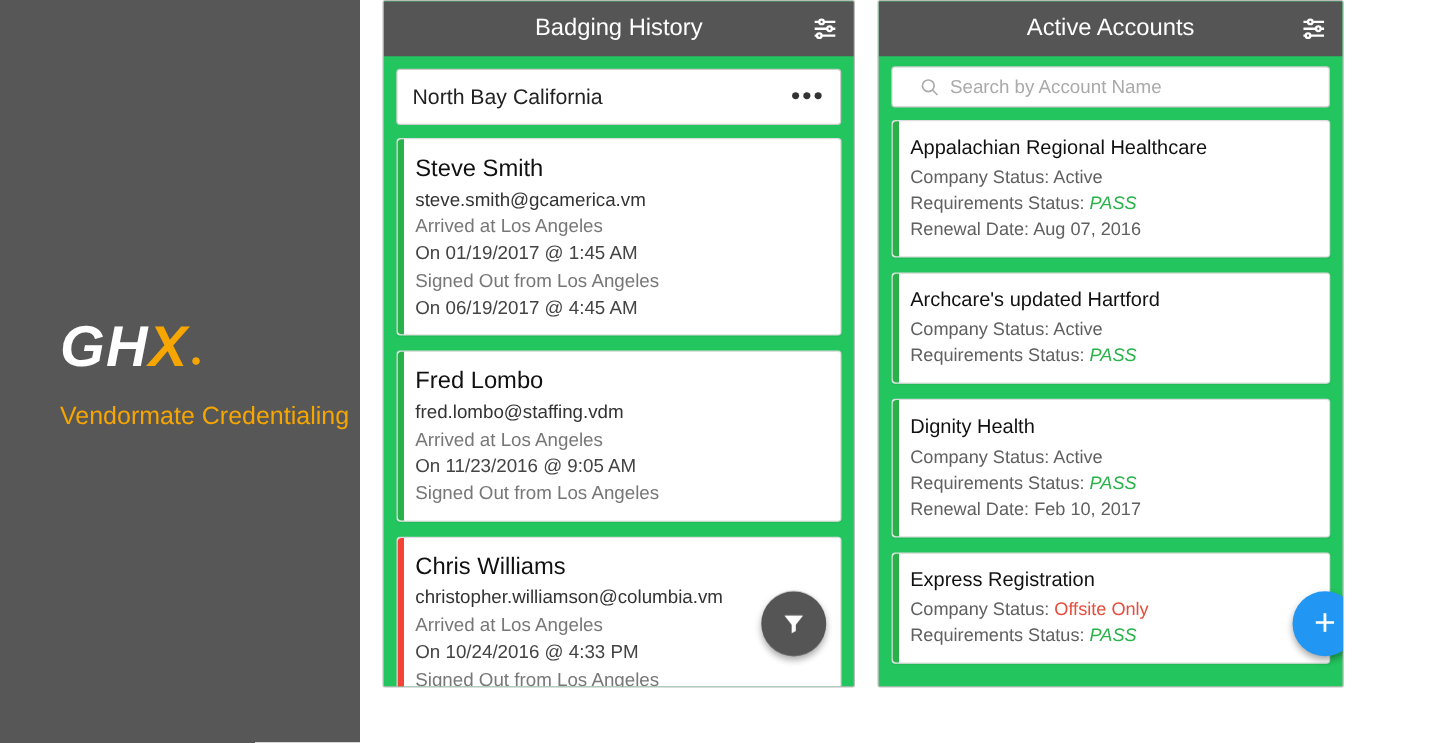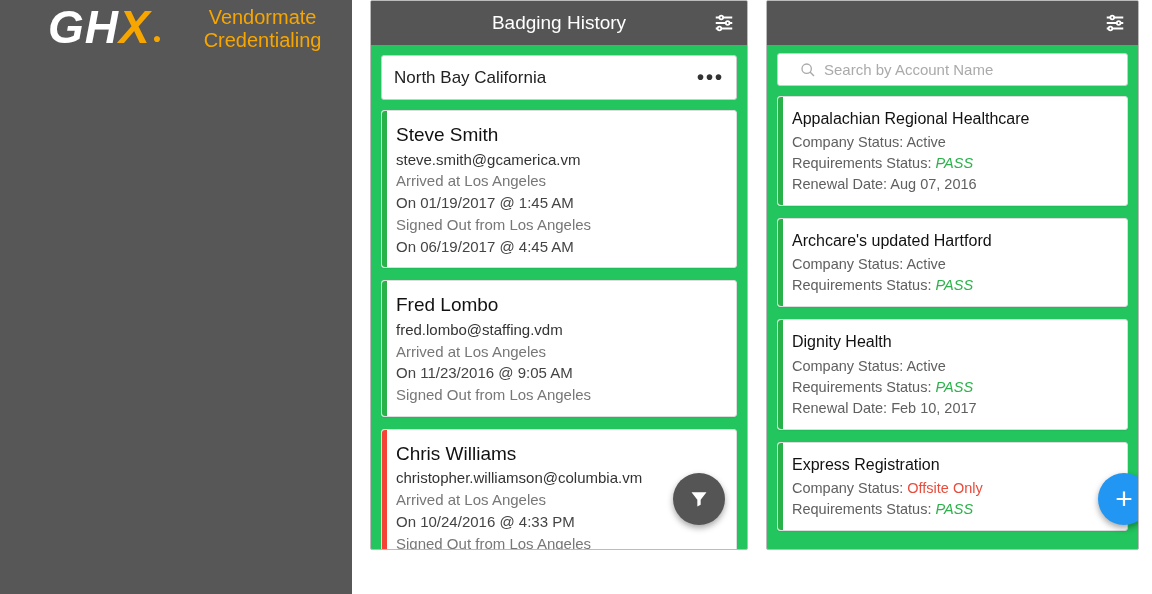--- a/index.html
+++ b/index.html
@@ -1,23 +1,23 @@
 <!DOCTYPE html>
 <html><head>
 <meta charset="utf-8">
 <style>
   * { box-sizing: border-box; margin: 0; padding: 0; font-family: Arial, Helvetica, sans-serif; }
   body { background: #fff; width: 1152px; height: 594px; overflow: hidden; }
   .wrap { display: flex; width: 1152px; height: 594px; }
 
   
   .panel-brand {
-    width: 352px; height: 594px;
+    width: 288px; height: 594px;
     background: #575757;
-    display: flex; 
+    display: flex; flex-direction: column;
     justify-content: center; align-items: flex-start;
     padding-left: 48px;
     gap: 12px;
   }
   .ghx-logo { display: flex; align-items: flex-end; }
   .ghx-text { font-size: 46px; font-weight: 900; letter-spacing: 1px; color: #fff; font-style: italic; }
   .ghx-x { color: #f7a600; }
   .ghx-dot { font-size: 14px; color: #f7a600; margin-left: 2px; margin-bottom: 8px; }
   .brand-sub { margin-top: 6px; font-size: 20px; color: #f7a600; text-align: center; }
 
@@ -191,20 +191,21 @@
       <svg width="20" height="20" viewBox="0 0 24 24" fill="#fff">
         <path d="M3 4h18l-7 9v6l-4 2v-8L3 4z"></path>
       </svg>
     </div>
   </div>
 
   <div class="gap"></div>
 
   <div class="phone narrow">
     <div class="appbar">
+      <div class="appbar-title">Active Accounts</div>
       <div class="appbar-action">
         <svg width="22" height="22" viewBox="0 0 24 24" fill="none" stroke="#fff" stroke-width="2">
           <line x1="3" y1="6" x2="21" y2="6"></line>
             <circle cx="9" cy="6" r="2" fill="#555"></circle>
           <line x1="3" y1="12" x2="21" y2="12"></line>
             <circle cx="16" cy="12" r="2" fill="#555"></circle>
           <line x1="3" y1="18" x2="21" y2="18"></line>
             <circle cx="7" cy="18" r="2" fill="#555"></circle>
         </svg>
       </div>

